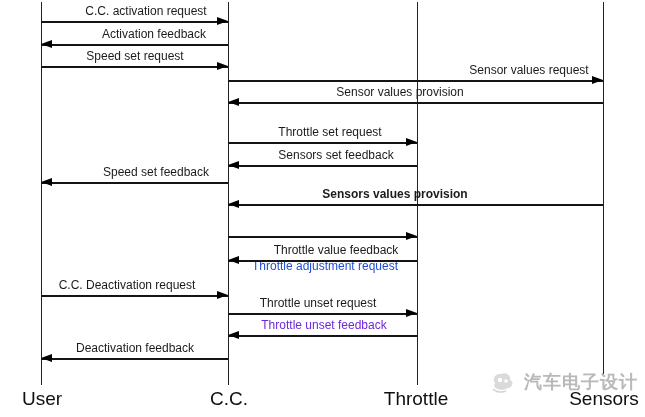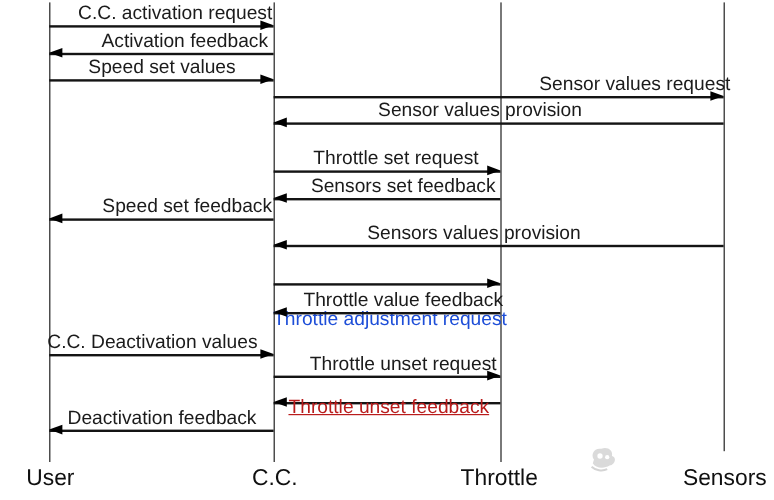--- a/index.html
+++ b/index.html
@@ -7,21 +7,21 @@
     position:relative;width:645px;height:417px;background:#ffffff;
     font-family:"Liberation Sans",sans-serif;overflow:hidden;
   }
   .lifeline{position:absolute;width:1.4px;background:#222222;}
   .msg-line{position:absolute;height:1.5px;background:#141414;}
   .arrow{position:absolute;width:0;height:0;border-top:4.5px solid transparent;border-bottom:4.5px solid transparent;}
   .arrow-right{border-left:11px solid #000000;}
   .arrow-left{border-right:11px solid #000000;}
   .msg-label{
     position:absolute;transform:translateX(-50%);
-    font-size:16px;line-height:15px;color:#1b1b1b;white-space:nowrap;
+    font-size:12px;line-height:15px;color:#1b1b1b;white-space:nowrap;
   }
   .actor-label{
     position:absolute;transform:translateX(-50%);
     font-size:19px;color:#101010;white-space:nowrap;z-index:3;
   }
   .watermark{
     position:absolute;left:489px;top:369px;display:flex;align-items:center;gap:5px;z-index:2;
   }
   .watermark-text{
     font-size:18px;font-weight:600;color:#b9b9b9;letter-spacing:1px;white-space:nowrap;
@@ -41,61 +41,62 @@
       <div class="lifeline" style="left: 603px; top: 2px; height: 374px;"></div>
       <div class="actor-label" style="left: 604px; top: 388px;">Sensors</div>
       <div class="msg-line" style="left: 41px; top: 21px; width: 187px; background: rgb(20, 20, 20);"></div>
       <div class="arrow arrow-right" style="left: 217px; top: 17.3px;"></div>
       <div class="msg-label" style="left: 146px; top: 4px; color: rgb(27, 27, 27);">C.C. activation request</div>
       <div class="msg-line" style="left: 41px; top: 44px; width: 187px; background: rgb(20, 20, 20);"></div>
       <div class="arrow arrow-left" style="left: 41px; top: 40.3px;"></div>
       <div class="msg-label" style="left: 154px; top: 27px; color: rgb(27, 27, 27);">Activation feedback</div>
       <div class="msg-line" style="left: 41px; top: 66px; width: 187px; background: rgb(20, 20, 20);"></div>
       <div class="arrow arrow-right" style="left: 217px; top: 62.3px;"></div>
-      <div class="msg-label" style="left: 135px; top: 49px; color: rgb(27, 27, 27);">Speed set values</div>
+      <div class="msg-label" style="left: 135px; top: 49px; color: rgb(27, 27, 27);">Speed set request</div>
       <div class="msg-line" style="left: 228px; top: 80px; width: 375px; background: rgb(20, 20, 20);"></div>
       <div class="arrow arrow-right" style="left: 592px; top: 76.3px;"></div>
       <div class="msg-label" style="left: 505px; top: 63px; color: rgb(27, 27, 27); margin-left: 24px;">Sensor values request</div>
       <div class="msg-line" style="left: 228px; top: 102px; width: 375px; background: rgb(20, 20, 20);"></div>
       <div class="arrow arrow-left" style="left: 228px; top: 98.3px;"></div>
       <div class="msg-label" style="left: 400px; top: 85px; color: rgb(27, 27, 27);">Sensor values provision</div>
       <div class="msg-line" style="left: 228px; top: 142px; width: 189px; background: rgb(20, 20, 20);"></div>
       <div class="arrow arrow-right" style="left: 406px; top: 138.3px;"></div>
       <div class="msg-label" style="left: 330px; top: 125px; color: rgb(27, 27, 27);">Throttle set request</div>
       <div class="msg-line" style="left: 228px; top: 165px; width: 189px; background: rgb(20, 20, 20);"></div>
       <div class="arrow arrow-left" style="left: 228px; top: 161.3px;"></div>
       <div class="msg-label" style="left: 336px; top: 148px; color: rgb(27, 27, 27);">Sensors set feedback</div>
       <div class="msg-line" style="left: 41px; top: 182px; width: 187px; background: rgb(20, 20, 20);"></div>
       <div class="arrow arrow-left" style="left: 41px; top: 178.3px;"></div>
       <div class="msg-label" style="left: 156px; top: 165px; color: rgb(27, 27, 27);">Speed set feedback</div>
       <div class="msg-line" style="left: 228px; top: 204px; width: 375px; background: rgb(20, 20, 20);"></div>
       <div class="arrow arrow-left" style="left: 228px; top: 200.3px;"></div>
-      <div class="msg-label" style="left: 395px; top: 187px; color: rgb(27, 27, 27);">Sensors values provision</div>
+      <div class="msg-label" style="left: 395px; top: 187px; color: rgb(27, 27, 27); font-weight: bold;">Sensors values provision</div>
       <div class="msg-line" style="left: 228px; top: 236px; width: 189px; background: rgb(20, 20, 20);"></div>
       <div class="arrow arrow-right" style="left: 406px; top: 232.3px;"></div>
       <div class="msg-label" style="left: 325px; top: 219px; color: #1d4ed8; margin-top: 40px;">Throttle adjustment request</div>
       <div class="msg-line" style="left: 228px; top: 260px; width: 189px; background: rgb(20, 20, 20);"></div>
       <div class="arrow arrow-left" style="left: 228px; top: 256.3px;"></div>
       <div class="msg-label" style="left: 336px; top: 243px; color: rgb(27, 27, 27);">Throttle value feedback</div>
       <div class="msg-line" style="left: 41px; top: 295px; width: 187px; background: rgb(20, 20, 20);"></div>
       <div class="arrow arrow-right" style="left: 217px; top: 291.3px;"></div>
-      <div class="msg-label" style="left: 127px; top: 278px; color: rgb(27, 27, 27);">C.C. Deactivation values</div>
+      <div class="msg-label" style="left: 127px; top: 278px; color: rgb(27, 27, 27);">C.C. Deactivation request</div>
       <div class="msg-line" style="left: 228px; top: 313px; width: 189px; background: rgb(20, 20, 20);"></div>
       <div class="arrow arrow-right" style="left: 406px; top: 309.3px;"></div>
-      <div class="msg-label" style="left: 336px; top: 296px; color: rgb(27, 27, 27);">Throttle unset request</div>
+      <div class="msg-label" style="left: 318px; top: 296px; color: rgb(27, 27, 27);">Throttle unset request</div>
       <div class="msg-line" style="left: 228px; top: 335px; width: 189px; background: rgb(20, 20, 20);"></div>
       <div class="arrow arrow-left" style="left: 228px; top: 331.3px;"></div>
-      <div class="msg-label" style="left: 324px; top: 332px; color: #b91c1c; text-decoration: underline;">Throttle unset feedback</div>
+      <div class="msg-label" style="left: 324px; top: 318px; color: #6d28d9;">Throttle unset feedback</div>
       <div class="msg-line" style="left: 41px; top: 358px; width: 187px; background: rgb(20, 20, 20);"></div>
       <div class="arrow arrow-left" style="left: 41px; top: 354.3px;"></div>
       <div class="msg-label" style="left: 135px; top: 341px; color: rgb(27, 27, 27);">Deactivation feedback</div>
     </div>
   <div class="watermark">
     <span style="display:inline-block;line-height:0;">
       <svg width="30" height="26" viewBox="0 0 30 26">
         <path d="M6 14 C3 10, 6 4, 12 5 C17 3, 22 6, 21 11 C25 12, 24 18, 19 19 C14 22, 7 21, 5 17 Z" fill="#d4d4d4" opacity="0.85"></path>
         <circle cx="11" cy="11" r="2.2" fill="#ffffff"></circle>
         <circle cx="17" cy="12" r="1.8" fill="#ffffff"></circle>
         <path d="M4 20 C7 23, 13 24, 17 22" stroke="#d4d4d4" stroke-width="1.6" fill="none"></path>
       </svg>
     </span>
+    <span class="watermark-text">汽车电子设计</span>
   </div>
 </div>
 
 </body></html>

